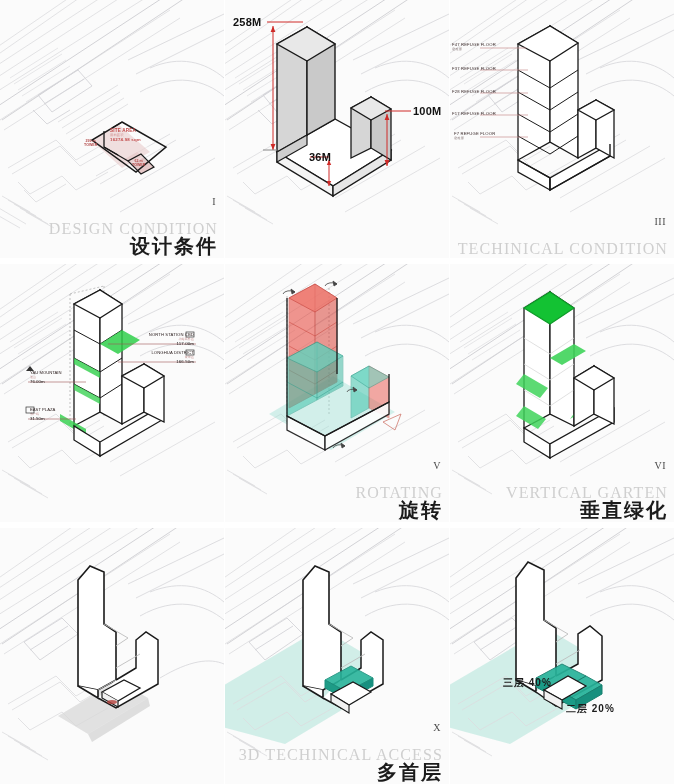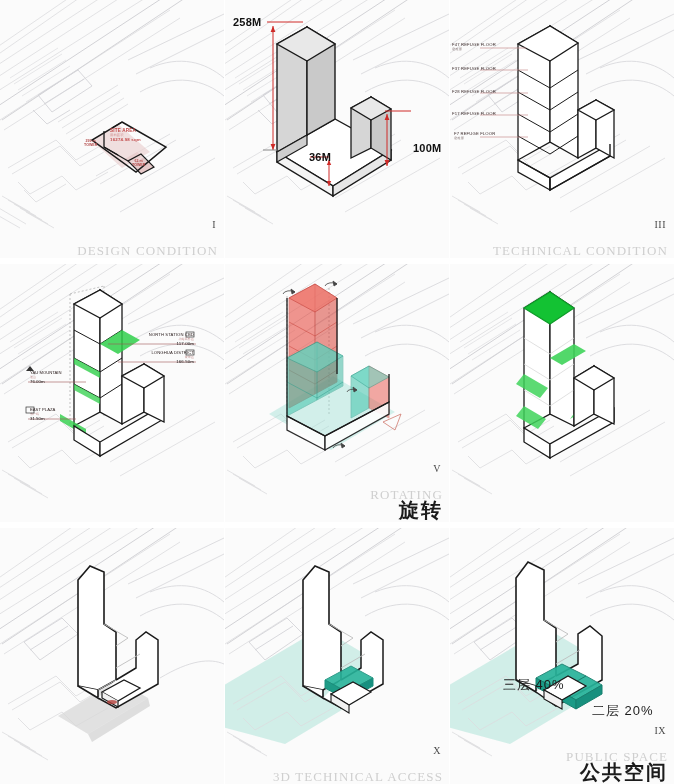--- a/index.html
+++ b/index.html
@@ -23,21 +23,21 @@
   .caption{
     position:absolute;right:6px;bottom:2px;text-align:right;
     line-height:1;
   }
   .roman{
     font-size:10px;color:#4a4a4a;letter-spacing:.5px;
     font-family:"Liberation Serif","DejaVu Serif",serif;
     display:block;margin-bottom:14px;text-align:right;padding-right:2px;
   }
   .eng{
-    display:block;font-size:13px;letter-spacing:1.1px;color:#cfcfcf;
+    display:block;font-size:16px;letter-spacing:1.1px;color:#cfcfcf;
     font-family:"Liberation Serif","DejaVu Serif",serif;
     margin-bottom:-1px;white-space:nowrap;
   }
   .cn{
     display:block;font-size:20px;font-weight:bold;color:#1b1b1b;
     letter-spacing:2px;white-space:nowrap;
   }
   .ann{position:absolute;white-space:nowrap;}
   .dimlbl{font-size:11px;color:#111;font-weight:bold;letter-spacing:.2px;}
   .reflbl{font-size:4.2px;color:#3b2b2b;letter-spacing:.15px;}
@@ -45,21 +45,21 @@
   .terlbl{font-size:4.2px;color:#2d2020;letter-spacing:.1px;text-align:right;}
   .terlbl .val{display:block;font-size:4.4px;color:#111;}
   .terlbl .cnsub{display:block;font-size:3px;color:#c08a8a;}
   .terlblL{font-size:4.2px;color:#2d2020;text-align:left;}
   .terlblL .val{display:block;font-size:4.4px;color:#111;}
   .terlblL .cnsub{display:block;font-size:3px;color:#c08a8a;}
   .sitelbl{font-size:4.6px;color:#c24a4a;font-weight:bold;letter-spacing:.2px;}
   .sitelbl .sub{display:block;font-size:3.2px;color:#d08c8c;font-weight:normal;}
   .sitelbl .val{display:block;font-size:4.4px;color:#c24a4a;font-weight:bold;}
   .plotlbl{font-size:3.6px;color:#b34a4a;font-weight:bold;text-align:center;line-height:1.25;}
-  .pctlbl{font-size:13px;color:#1b1b1b;letter-spacing:1px;font-weight:400;}
+  .pctlbl{font-size:10px;color:#1b1b1b;letter-spacing:1px;font-weight:700;}
 </style>
 </head>
 <body>
 
 <div class="grid">
 
   <div class="panel">
     <svg class="map" viewBox="0 0 224 258">
       <g stroke="#dcdcde" stroke-width="0.8" fill="none">
         <path d="M-10 70 L120 -15 M-10 82 L132 -10 M-10 96 L150 -5"></path>
@@ -122,20 +122,21 @@
       <span>299 m</span><br>
       <span>TOWER</span>
     </div>
     <div class="ann plotlbl" style="left:132px;top:159px;">
       <span>62 m</span><br>
       <span>TOWER</span>
     </div>
     <div class="caption">
       <span class="roman">I</span>
       <span class="eng">DESIGN CONDITION</span>
+      <span class="cn">设计条件</span>
     </div>
   </div>
 
   <div class="gap"></div>
 
   <div class="panel">
     <svg class="map" viewBox="0 0 224 258">
       <g stroke="#dcdcde" stroke-width="0.8" fill="none">
         <path d="M-10 70 L120 -15 M-10 82 L132 -10 M-10 96 L150 -5 M-10 60 L105 -20"></path>
         <path d="M0 120 L170 10 M4 130 L180 18 M-10 52 L95 -20"></path>
@@ -193,21 +194,21 @@
         <line x1="162" y1="114" x2="162" y2="166"></line>
         <polygon points="162,114 159.6,120 164.4,120" fill="#cf2b28" stroke="none"></polygon>
         <polygon points="162,166 159.6,160 164.4,160" fill="#cf2b28" stroke="none"></polygon>
         <line x1="85" y1="157" x2="104" y2="157"></line>
         <line x1="104" y1="160" x2="104" y2="186"></line>
         <polygon points="104,160 101.8,165 106.2,165" fill="#cf2b28" stroke="none"></polygon>
         <polygon points="104,186 101.8,181 106.2,181" fill="#cf2b28" stroke="none"></polygon>
       </g>
     </svg>
     <div class="ann dimlbl" style="left:8px;top:16px;">258M</div>
-    <div class="ann dimlbl" style="left:188px;top:105px;margin-top:37px;">100M</div>
+    <div class="ann dimlbl" style="left:188px;top:105px;">100M</div>
     <div class="ann dimlbl" style="left:84px;top:151px;">36M</div>
   </div>
 
   <div class="gap"></div>
 
   <div class="panel">
     <svg class="map" viewBox="0 0 224 258">
       <g stroke="#dcdcde" stroke-width="0.8" fill="none">
         <path d="M-10 70 L120 -15 M-10 82 L132 -10 M-10 96 L150 -5 M-10 60 L105 -20"></path>
         <path d="M0 120 L170 10 M4 130 L180 18 M-10 52 L95 -20"></path>
@@ -517,20 +518,25 @@
         <polygon points="128,144 150,131 142,142 120,155" fill="#3fd45a" opacity="0.85"></polygon>
       </g>
       <g fill="#ffffff" stroke="#1a1a1a" stroke-width="1.3">
         <polygon points="74,164 74,178 100,194 100,180"></polygon>
         <polygon points="100,180 100,194 164,158 164,144"></polygon>
         <polygon points="124,162 124,114 144,102 144,150"></polygon>
         <polygon points="144,150 144,102 164,114 164,160"></polygon>
         <polygon points="124,114 144,102 164,114 144,126"></polygon>
       </g>
     </svg>
+    <div class="caption">
+      <span class="roman">VI</span>
+      <span class="eng">VERTICAL GARTEN</span>
+      <span class="cn">垂直绿化</span>
+    </div>
   </div>
 
   <div class="gap" style="grid-column:1/6"></div>
 
   <div class="panel">
     <svg class="map" viewBox="0 0 224 256">
       <g stroke="#dcdcde" stroke-width="0.8" fill="none">
         <path d="M-10 66 L120 -20 M-10 78 L132 -14 M-10 92 L150 -8 M-10 56 L105 -24"></path>
         <path d="M0 116 L170 6 M4 126 L180 14"></path>
       </g>
@@ -619,20 +625,21 @@
         <polygon points="122,164 148,150 148,158 122,172" fill="#189080" stroke="#1b8f7c" stroke-width="1"></polygon>
       </g>
       <g>
         <polygon points="106,166 128,154 146,164 124,177" fill="#ffffff" stroke="#1a1a1a" stroke-width="1.2"></polygon>
         <polygon points="106,166 106,174 124,185 124,177" fill="#f2f2f2" stroke="#1a1a1a" stroke-width="1.1"></polygon>
       </g>
     </svg>
     <div class="caption">
       <span class="roman">X</span>
       <span class="eng">3D TECHINICAL ACCESS</span>
+      <span class="cn">多首层</span>
     </div>
   </div>
 
   <div class="gap"></div>
 
   <div class="panel">
     <svg class="map" viewBox="0 0 224 256">
       <g stroke="#dcdcde" stroke-width="0.8" fill="none">
         <path d="M-10 66 L120 -20 M-10 78 L132 -14 M-10 92 L150 -8 M-10 56 L105 -24"></path>
         <path d="M0 116 L170 6 M4 126 L180 14"></path>
@@ -675,21 +682,16 @@
         <polygon points="110,163 136,148 152,157 126,172" fill="#27b39a" opacity="0.92" stroke="#17806f" stroke-width="1"></polygon>
         <polygon points="110,163 110,172 126,181 126,172" fill="#1b9b87" stroke="#17806f" stroke-width="1"></polygon>
         <polygon points="126,172 152,157 152,166 126,181" fill="#17907e" stroke="#17806f" stroke-width="1"></polygon>
       </g>
       <g>
         <polygon points="94,162 118,148 136,158 112,172" fill="#ffffff" stroke="#1a1a1a" stroke-width="1.2"></polygon>
         <polygon points="94,162 94,171 112,181 112,172" fill="#f2f2f2" stroke="#1a1a1a" stroke-width="1.1"></polygon>
       </g>
     </svg>
     <div class="ann pctlbl" style="left:53px;top:148px;">三层  40%</div>
-    <div class="ann pctlbl" style="left:142px;top:174px;">二层  20%</div>
-    <div class="caption">
-      <span class="roman">IX</span>
-      <span class="eng">PUBLIC SPACE</span>
-      <span class="cn">公共空间</span>
-    </div>
+    <div class="ann pctlbl" style="left:116px;top:174px;">二层  20%</div>
   </div>
 
 </div>
 
 </body></html>

